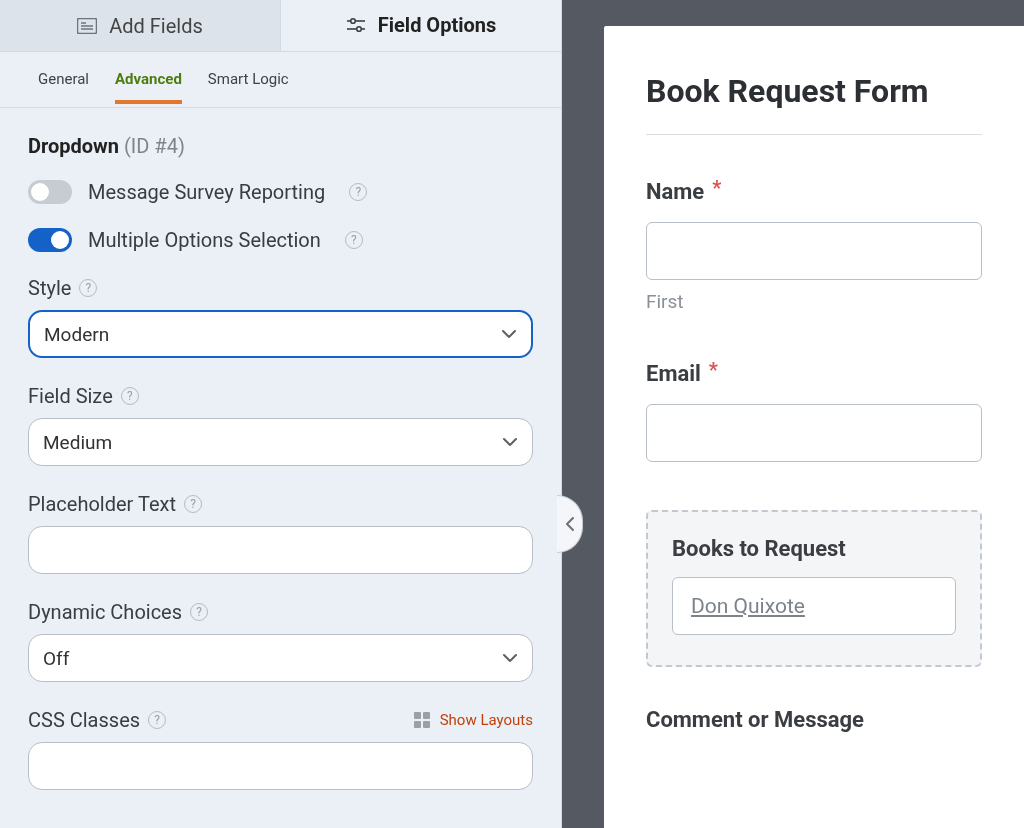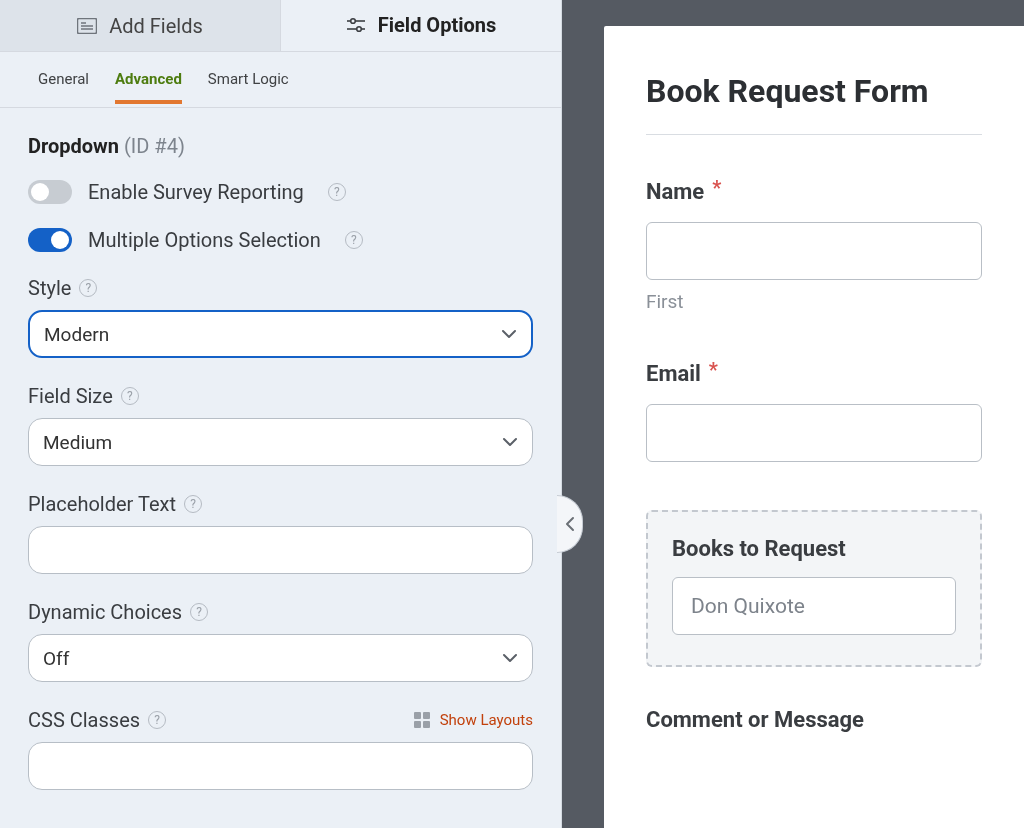--- a/index.html
+++ b/index.html
@@ -85,21 +85,21 @@
     position:absolute; left:42px; top:26px; right:0; bottom:0;
     background:#fff; padding:46px 42px 40px;
     border-top-left-radius:2px;
   }
   .form-title{ font-size:32px; font-weight:700; color:#2c2f33; margin-bottom:24px;}
   .rule{ height:1px; background:#d9dde2; margin-bottom:44px;}
   .f-label{ font-size:22px; font-weight:700; color:#3a3d41; margin-bottom:18px; display:flex; align-items:center; gap:8px;}
   .req{ color:#d9534f; font-size:20px; line-height:0.8; position:relative; top:-4px;}
   .f-input{
     width:100%; height:58px; border:1px solid #b9bfc6; border-radius:6px; background:#fff;
-    display:flex; align-items:center; padding:0 18px; font-size:21px; color:#7d838b;
+    display:flex; align-items:center; padding:0 18px; font-size:21px; color:#7d838b;text-decoration:underline;
   }
   .sub-label{ font-size:19px; color:#8a9098; margin-top:10px;}
   .f-group{ margin-bottom:48px;}
 
   .selected-block{
     border:2px dashed #c3c8cf; background:#f3f5f7; border-radius:6px;
     padding:24px 24px 30px; margin-bottom:40px;
   }
   .selected-block .f-label{ margin-bottom:16px; color:#3a3d41;}
   .selected-block .f-input{ background:#fff; }
@@ -144,21 +144,21 @@
 
   <div class="panel-content">
 
     <div class="field-title">
       <strong>Dropdown</strong>
       <span class="id">(ID #4)</span>
     </div>
 
     <div class="toggle-row">
       <div class="toggle"></div>
-      <span>Enable Survey Reporting</span>
+      <span>Message Survey Reporting</span>
       <span class="help">?</span>
     </div>
 
     <div class="toggle-row">
       <div class="toggle on"></div>
       <span>Multiple Options Selection</span>
       <span class="help">?</span>
     </div>
 
     <div class="field-group">

